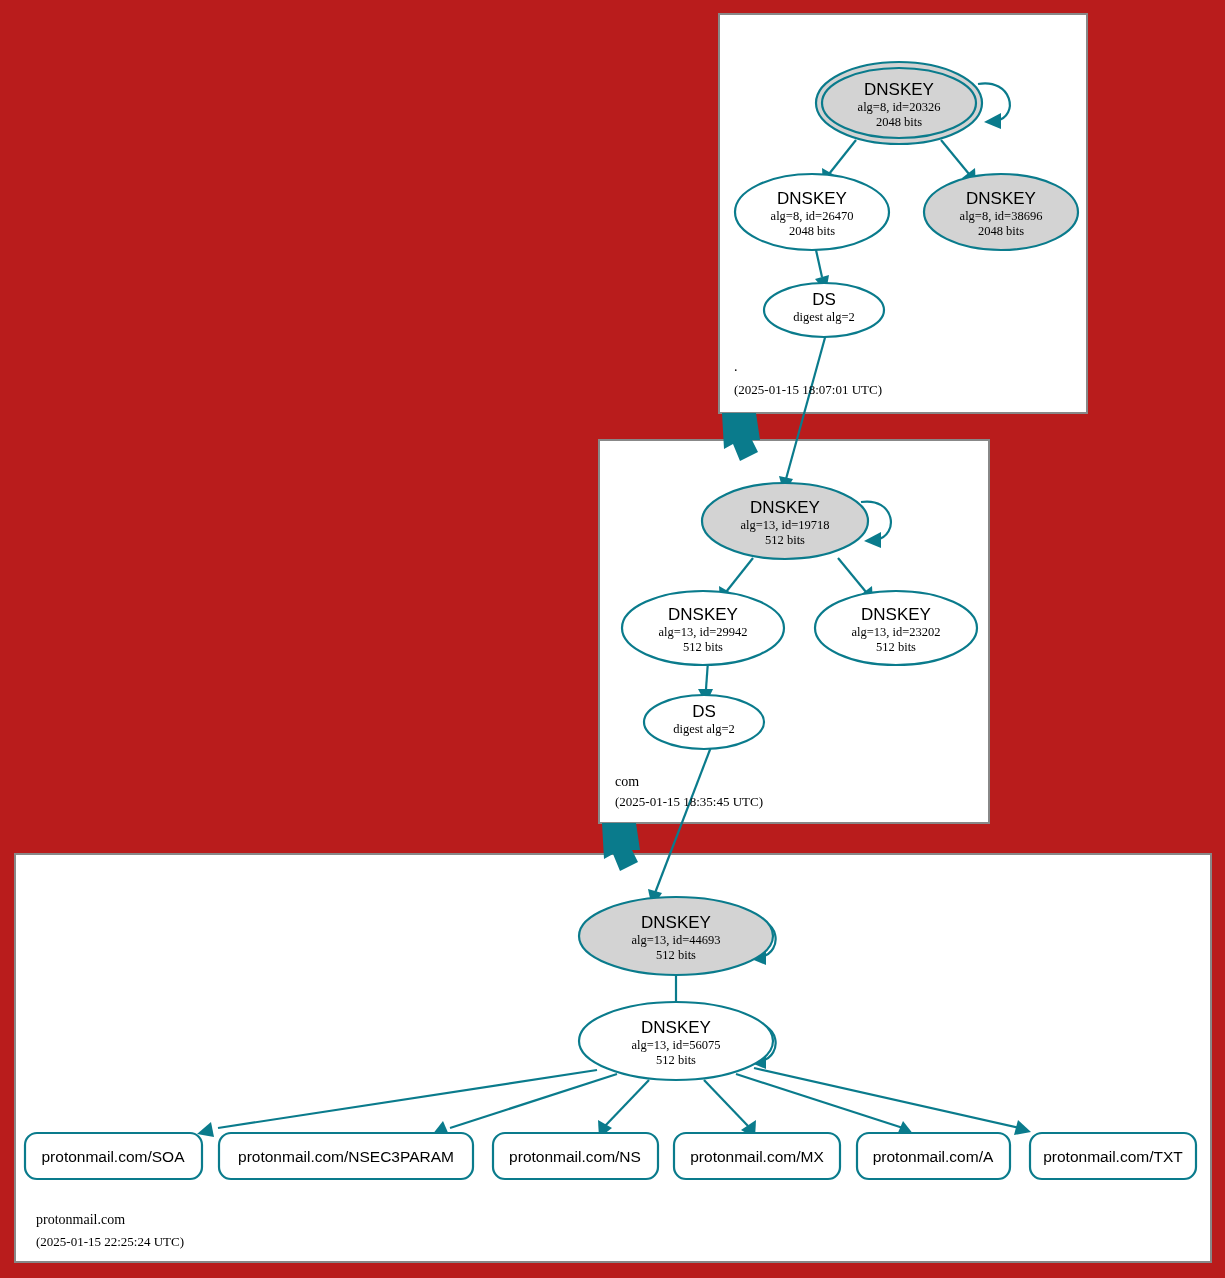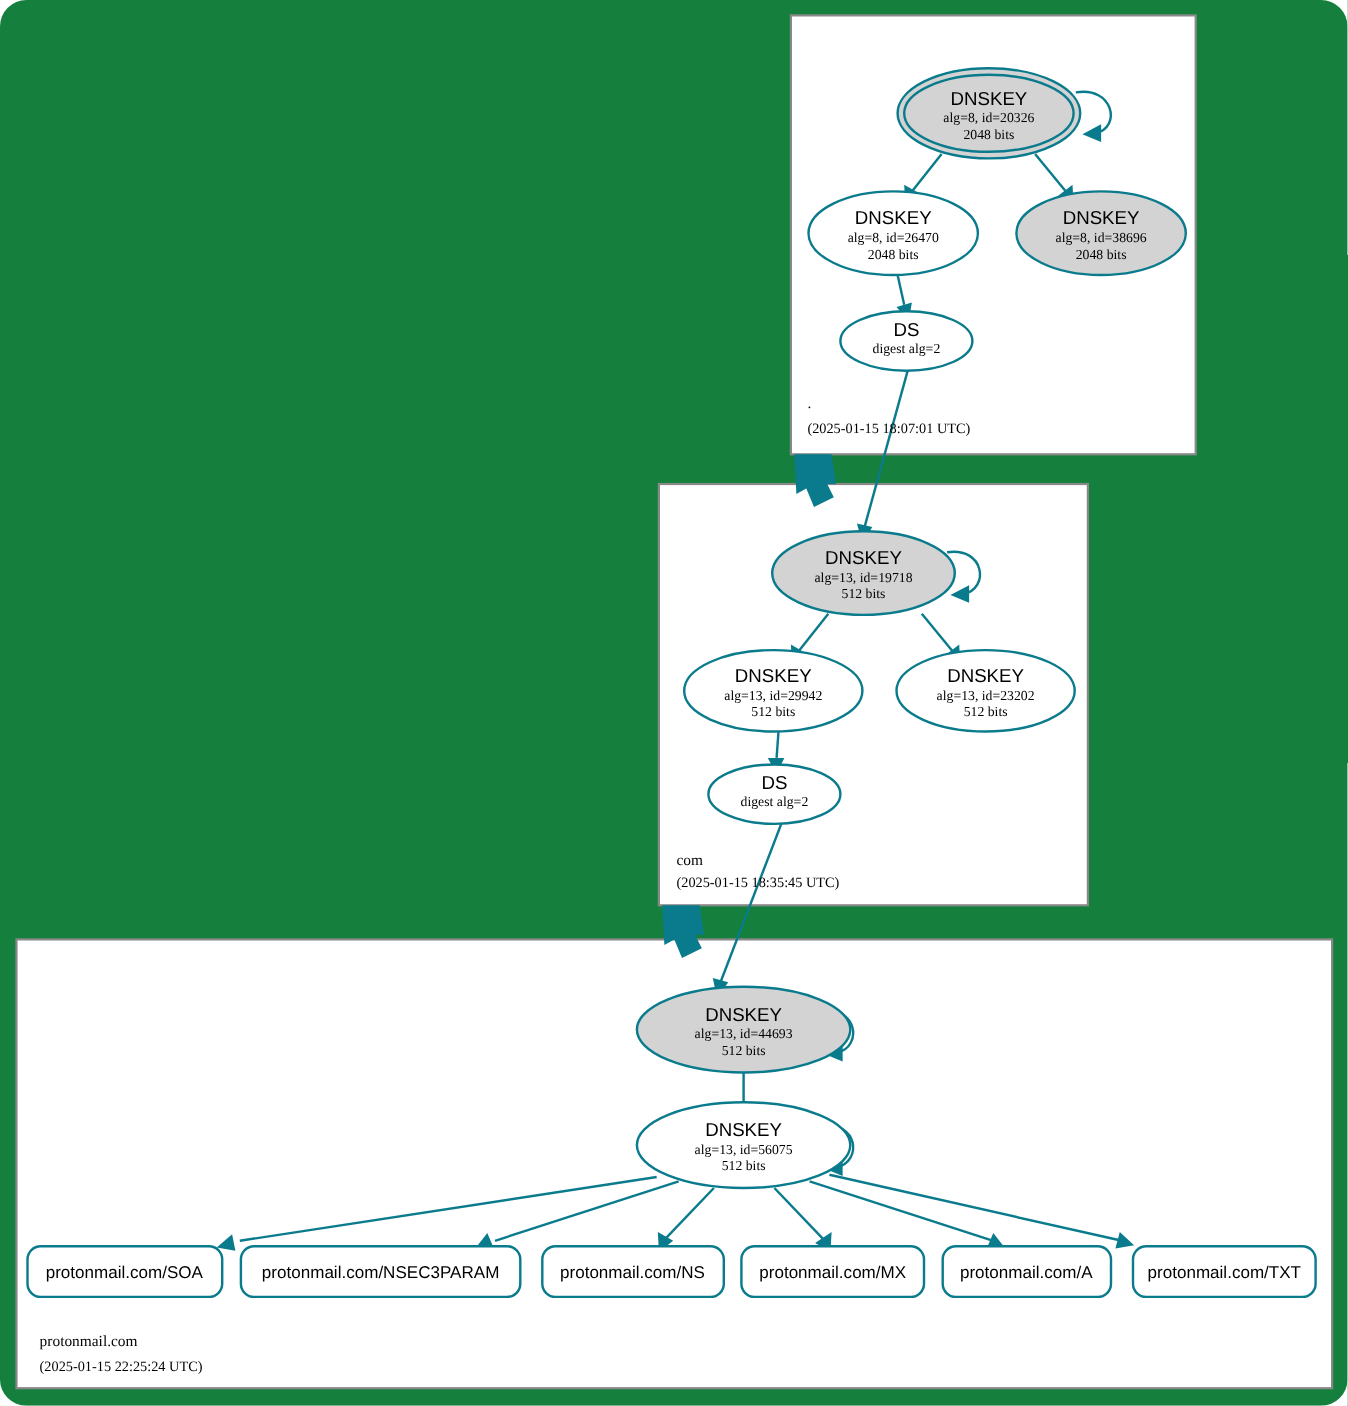--- a/index.html
+++ b/index.html
@@ -4,24 +4,23 @@
 <style>
   html, body {
     margin: 0;
     padding: 0;
     background: #ffffff;
   }
   #stage {
     position: relative;
     width: 1225px;
     height: 1278px;
-    background: #15803d;
+    background: #b91c1c;
     font-family: "Liberation Sans", sans-serif;
     overflow: hidden;
-    border-radius: 24px;
   }
   svg#graph {
     position: absolute;
     left: 0;
     top: 0;
     width: 1225px;
     height: 1278px;
   }
   .zone-box {
     fill: #ffffff;

